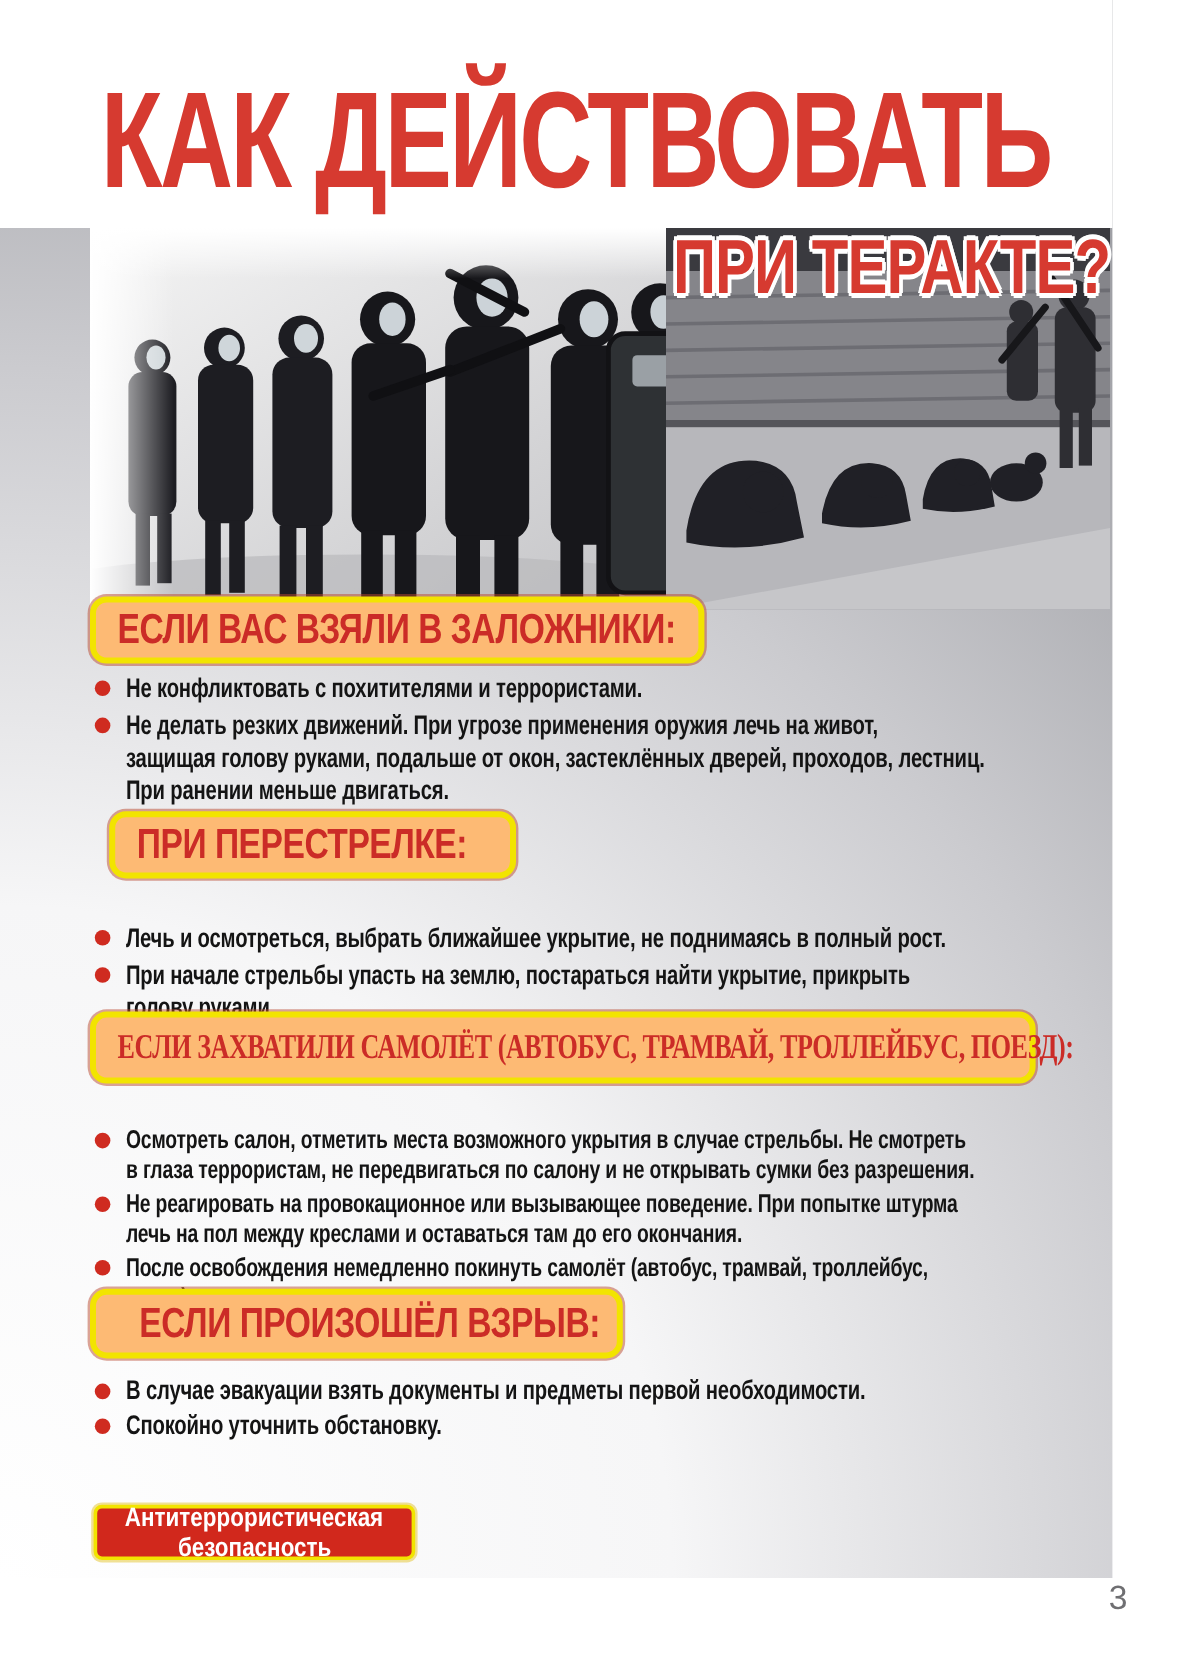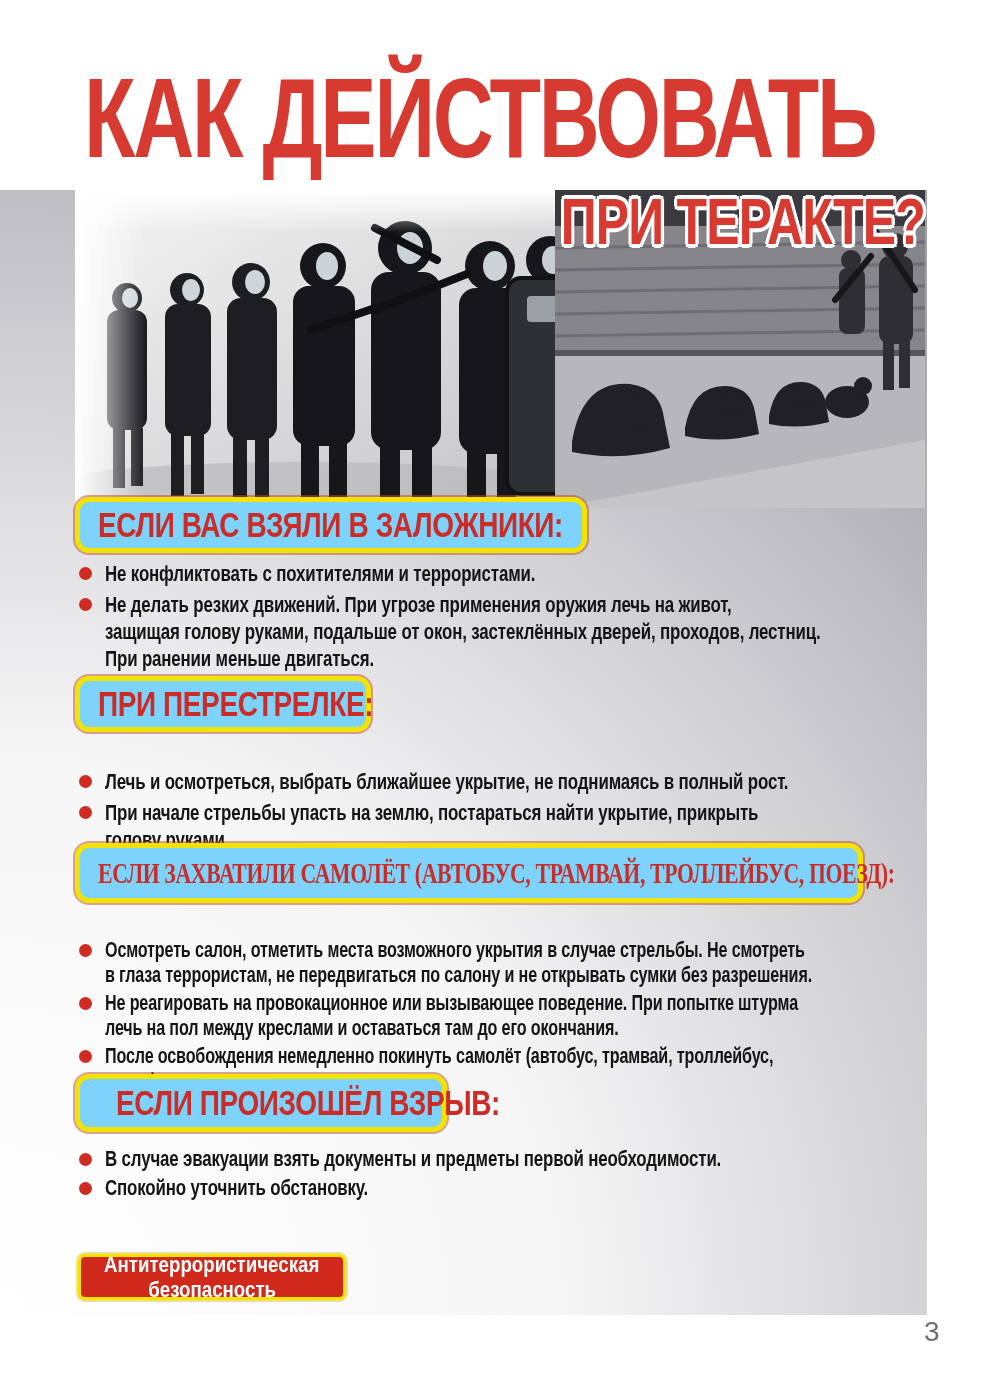--- a/index.html
+++ b/index.html
@@ -25,28 +25,28 @@
 
   .photo-wrap{position:absolute;left:75px;top:190px;width:850px;height:318px;}
   .photo-wrap svg{display:block;}
 
   .poster-subtitle{position:absolute;right:78px;top:190px;font-size:64px;line-height:1;
     font-weight:bold;color:var(--red);letter-spacing:-1px;white-space:nowrap;
     transform:scaleX(.78);transform-origin:right top;
     text-shadow:-4px 0 0 #fff,4px 0 0 #fff,0 -4px 0 #fff,0 4px 0 #fff,
       -3px -3px 0 #fff,3px -3px 0 #fff,-3px 3px 0 #fff,3px 3px 0 #fff;}
 
-  .hbox{position:absolute;background:#7dd3fc;border:5px solid var(--yellow);border-radius:14px;
+  .hbox{position:absolute;background:#fdba74;border:5px solid var(--yellow);border-radius:14px;
     box-shadow:0 0 0 2px rgba(186,74,48,.5);display:flex;align-items:center;padding-left:18px;}
   .htext{font-weight:bold;color:var(--hred);white-space:nowrap;letter-spacing:-0.5px;
     transform:scaleX(.8);transform-origin:left center;}
   .h1{left:75px;top:497px;width:512px;height:56px;}
-  .h2{left:75px;top:676px;width:296px;height:56px;}
+  .h2{left:91px;top:676px;width:339px;height:56px;}
   .h3{left:75px;top:843px;width:788px;height:60px;font-family:Liberation Serif, serif;}
-  .h4{left:75px;top:1074px;width:372px;height:58px;padding-left:36px;}
+  .h4{left:75px;top:1074px;width:444px;height:58px;padding-left:36px;}
   .h1 .htext,.h2 .htext,.h4 .htext{font-size:35px;}
   .h3 .htext{font-size:29px;transform:scaleX(.75);}
 
   .bullets{position:absolute;left:75px;width:860px;}
   .b1{top:560px;}
   .b2{top:768px;}
   .b3{top:908px;margin-top:30px;}
   .b4{top:1146px;}
   .bullet{position:relative;padding-left:30px;margin-bottom:4px;}
   .dot{position:absolute;left:4px;top:7px;width:13px;height:13px;border-radius:50%;background:#cf2b20;}

